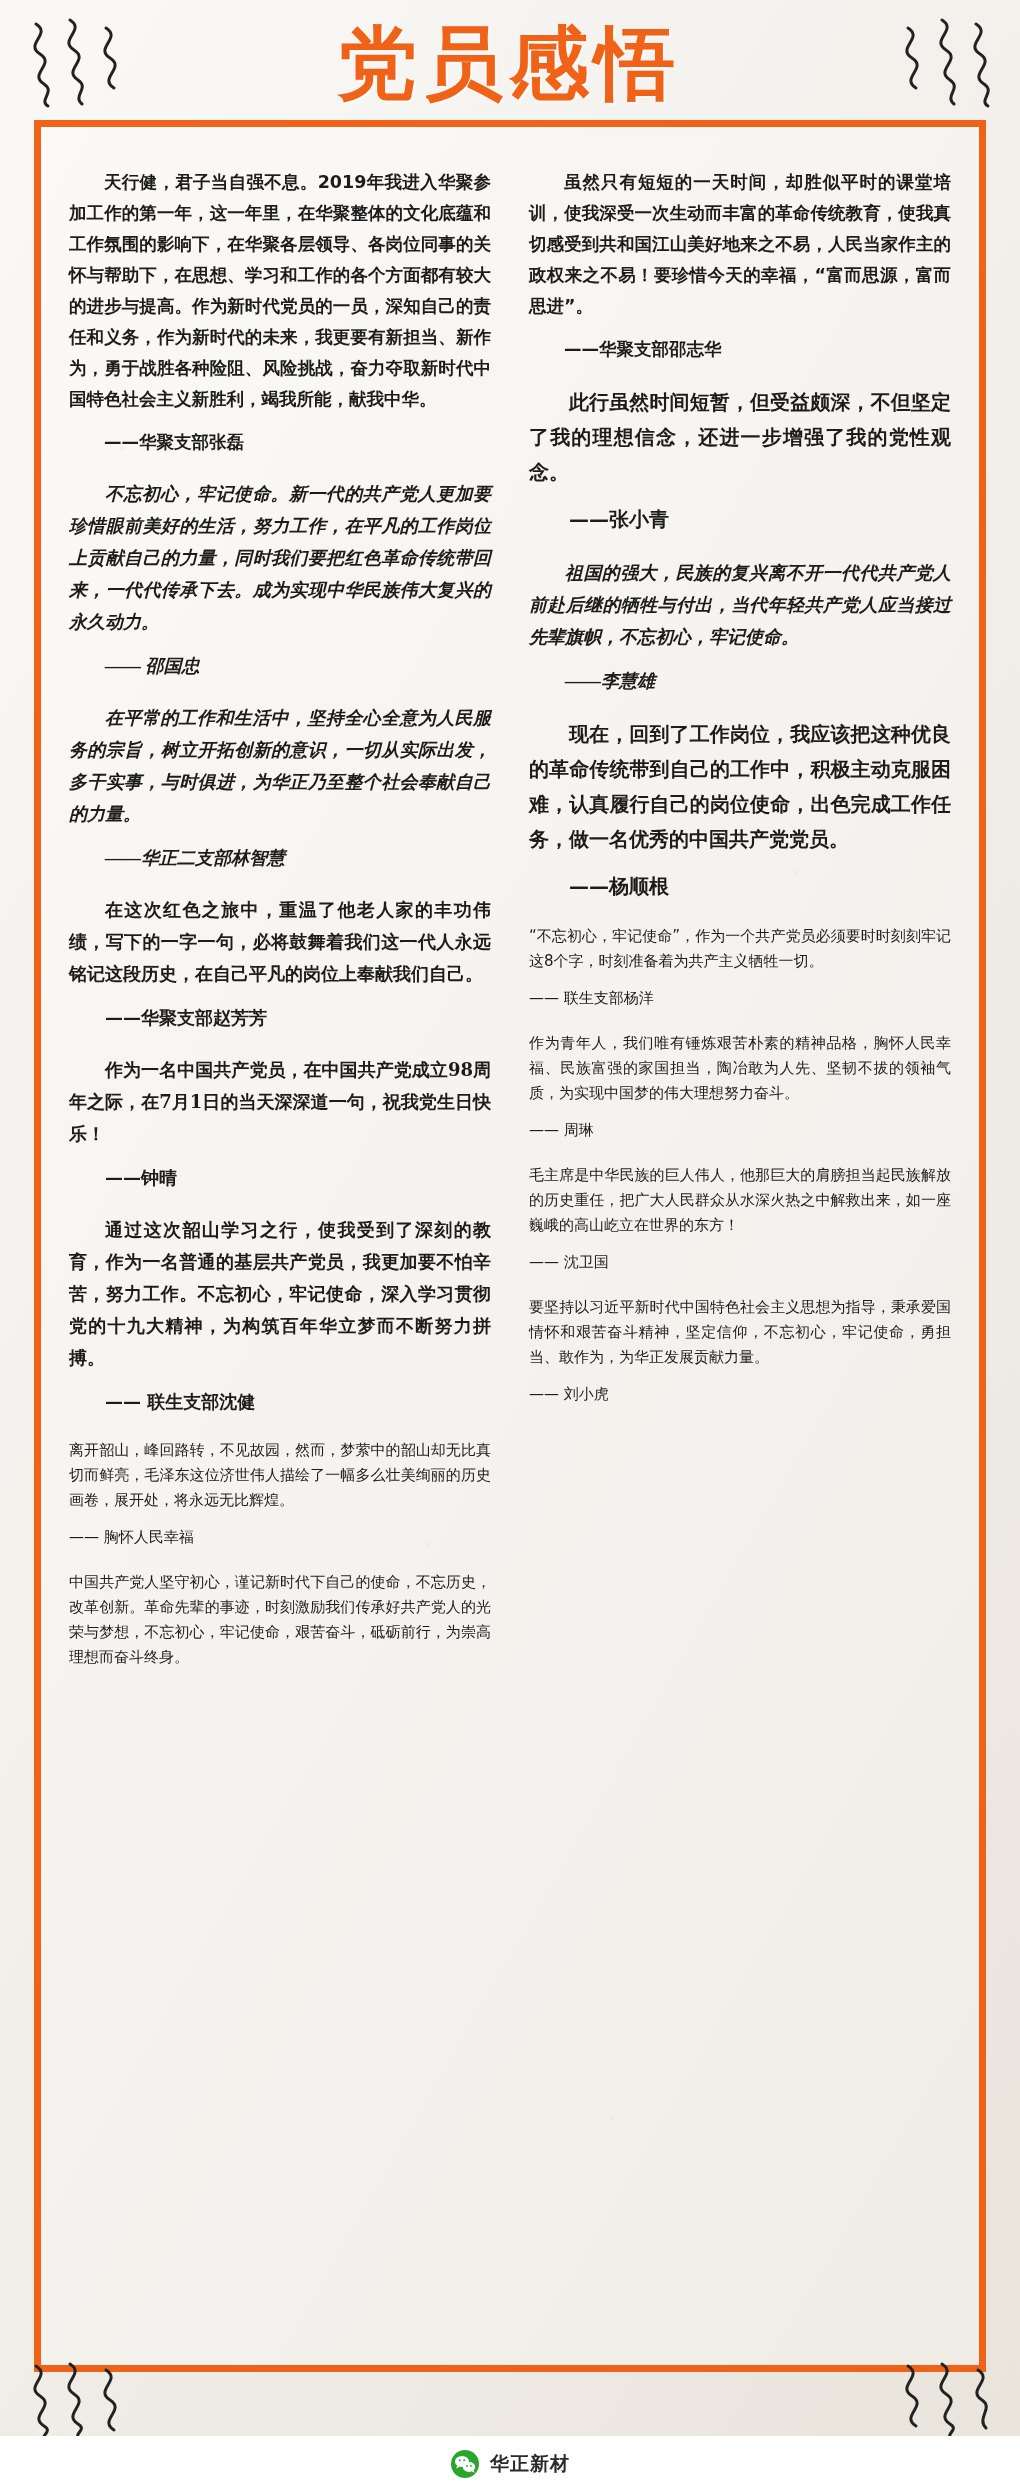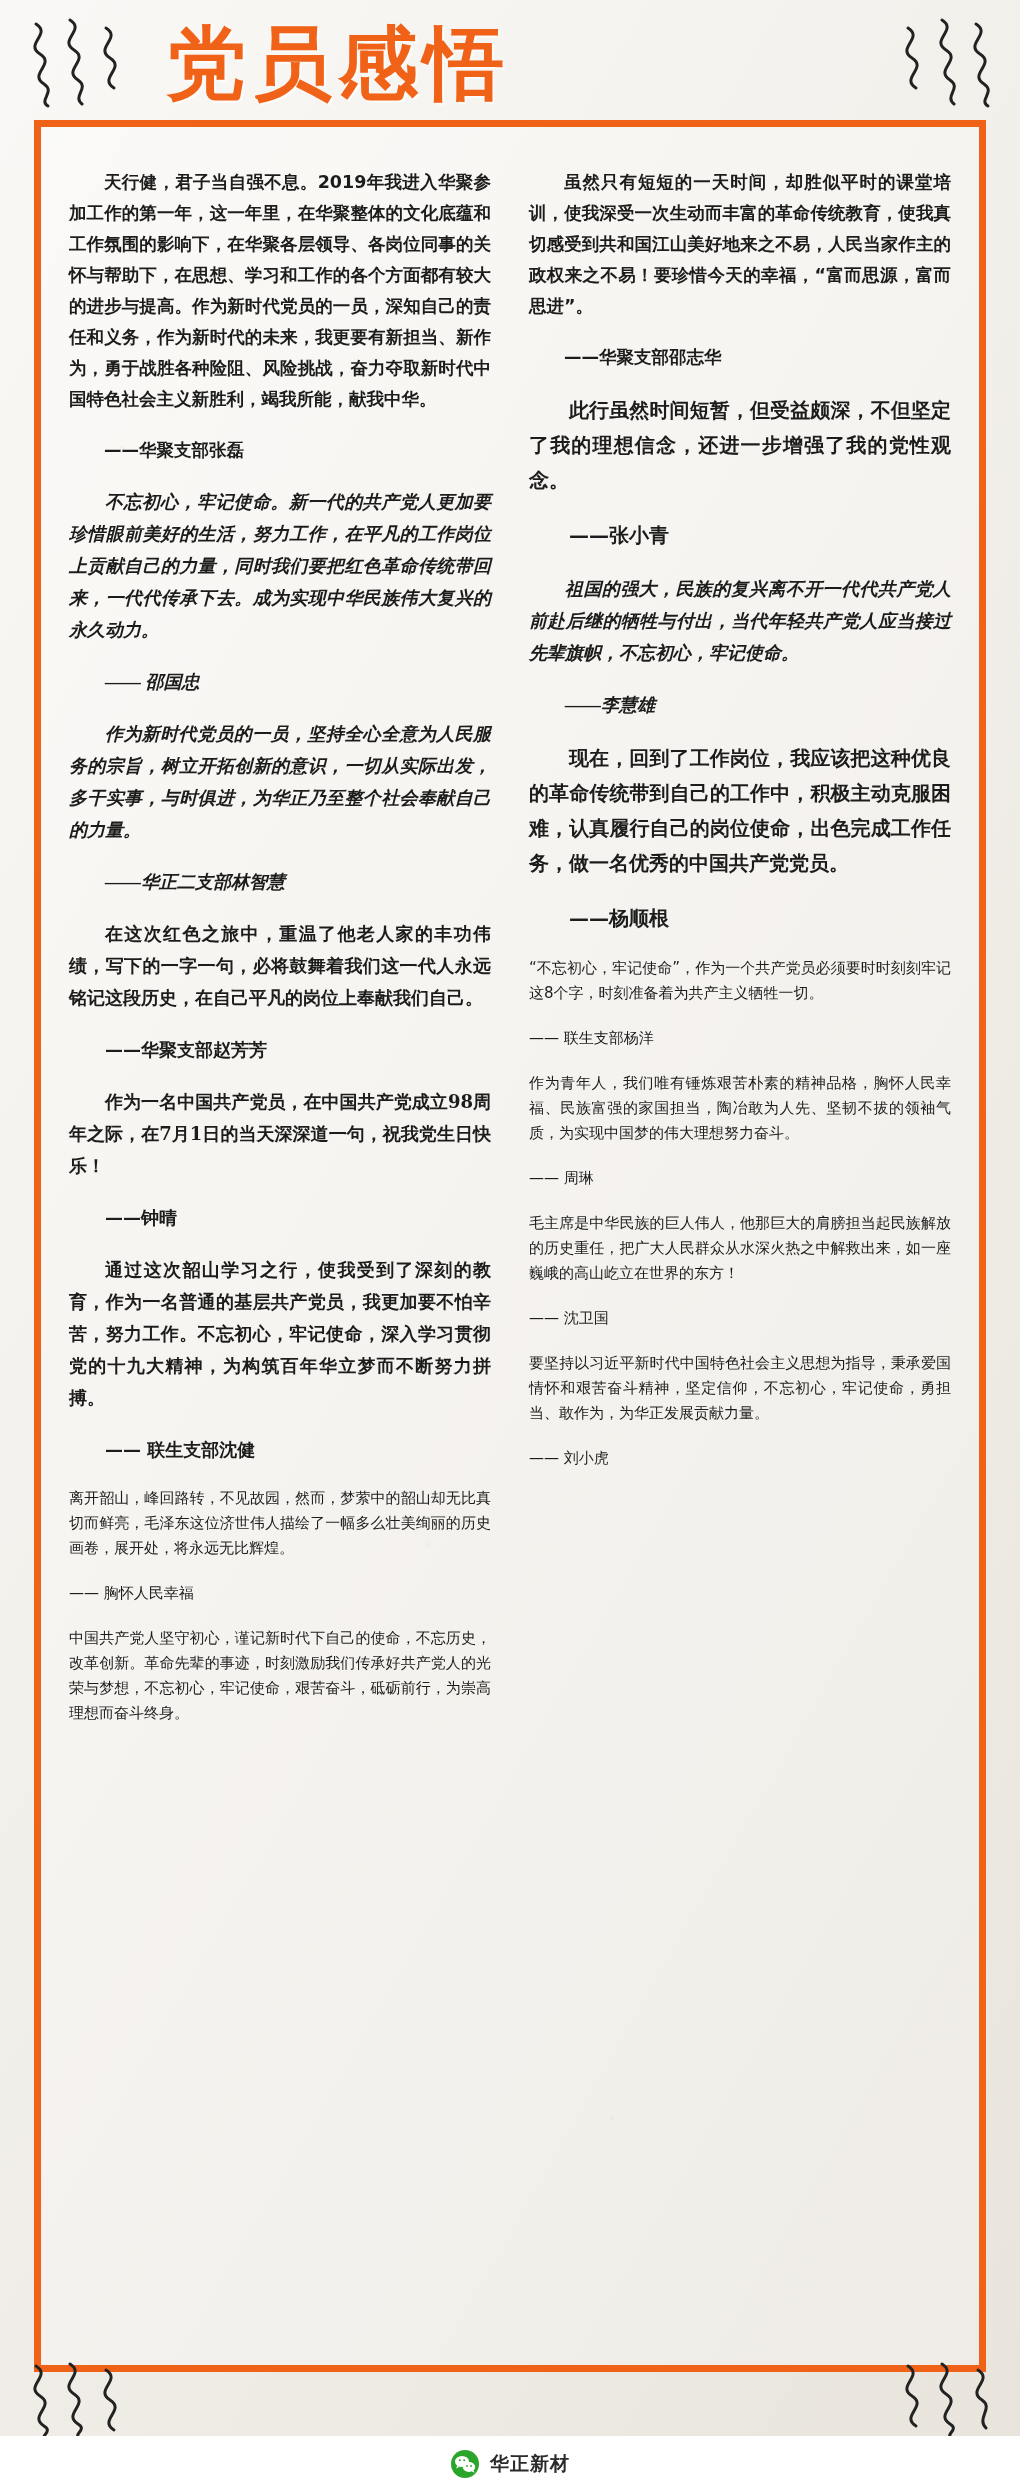--- a/index.html
+++ b/index.html
@@ -32,23 +32,24 @@
     pointer-events: none;
   }
 
   
   .header {
     position: relative;
     height: 120px;
   }
   .title-banner {
     position: absolute;
-    left: 166px;
+    left: 149px;
     top: 14px;
     width: 720px;
+    text-align: center;
   }
   .title-banner .title {
     font-family: "DejaVu Sans", sans-serif;
     font-weight: bold;
     font-size: 80px;
     line-height: 100px;
     color: #ef6218;
     letter-spacing: 6px;
     text-shadow: 2px 2px 0 rgba(255,255,255,0.65);
   }
@@ -93,21 +94,21 @@
     color: #1c1c1c;
     margin-bottom: 20px;
     text-align: justify;
   }
   .blk p {
     margin: 0;
     white-space: pre-wrap;
   }
   .blk .sig {
     display: block;
-    margin-top: 20px;
+    margin-top: 12px;
   }
 
   
   .s-normal {
     font-family: "DejaVu Sans", sans-serif;
     font-size: 17.5px;
     line-height: 31px;
     font-weight: bold;
     text-indent: 0;
   }
@@ -216,21 +217,21 @@
           <p>天行健，君子当自强不息。2019年我进入华聚参加工作的第一年，这一年里，在华聚整体的文化底蕴和工作氛围的影响下，在华聚各层领导、各岗位同事的关怀与帮助下，在思想、学习和工作的各个方面都有较大的进步与提高。作为新时代党员的一员，深知自己的责任和义务，作为新时代的未来，我更要有新担当、新作为，勇于战胜各种险阻、风险挑战，奋力夺取新时代中国特色社会主义新胜利，竭我所能，献我中华。</p>
           <span class="sig">——华聚支部张磊</span>
         </div>
 
         <div class="blk s-italic indent">
           <p>不忘初心，牢记使命。新一代的共产党人更加要珍惜眼前美好的生活，努力工作，在平凡的工作岗位上贡献自己的力量，同时我们要把红色革命传统带回来，一代代传承下去。成为实现中华民族伟大复兴的永久动力。</p>
           <span class="sig">—— 邵国忠</span>
         </div>
 
         <div class="blk s-italic indent">
-          <p>作为新时代党员的一员，坚持全心全意为人民服务的宗旨，树立开拓创新的意识，一切从实际出发，多干实事，与时俱进，为华正乃至整个社会奉献自己的力量。</p>
+          <p>在平常的工作和生活中，坚持全心全意为人民服务的宗旨，树立开拓创新的意识，一切从实际出发，多干实事，与时俱进，为华正乃至整个社会奉献自己的力量。</p>
           <span class="sig">——华正二支部林智慧</span>
         </div>
 
         <div class="blk s-serif indent">
           <p>在这次红色之旅中，重温了他老人家的丰功伟绩，写下的一字一句，必将鼓舞着我们这一代人永远铭记这段历史，在自己平凡的岗位上奉献我们自己。</p>
           <span class="sig">——华聚支部赵芳芳</span>
         </div>
 
         <div class="blk s-serif indent">
           <p>作为一名中国共产党员，在中国共产党成立98周年之际，在7月1日的当天深深道一句，祝我党生日快乐！</p>

